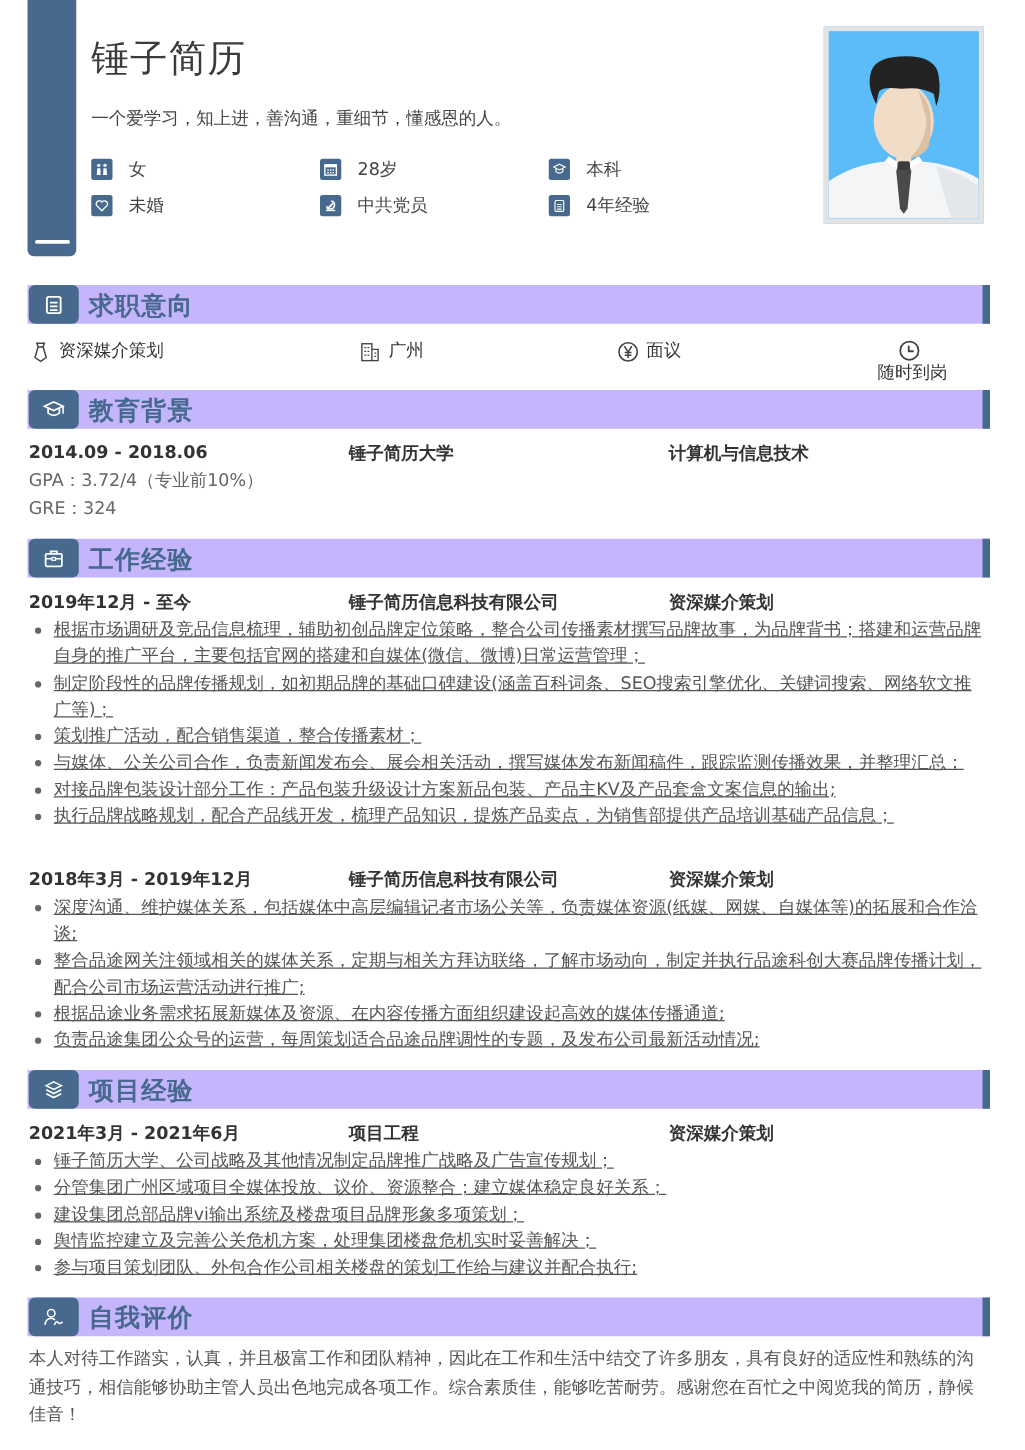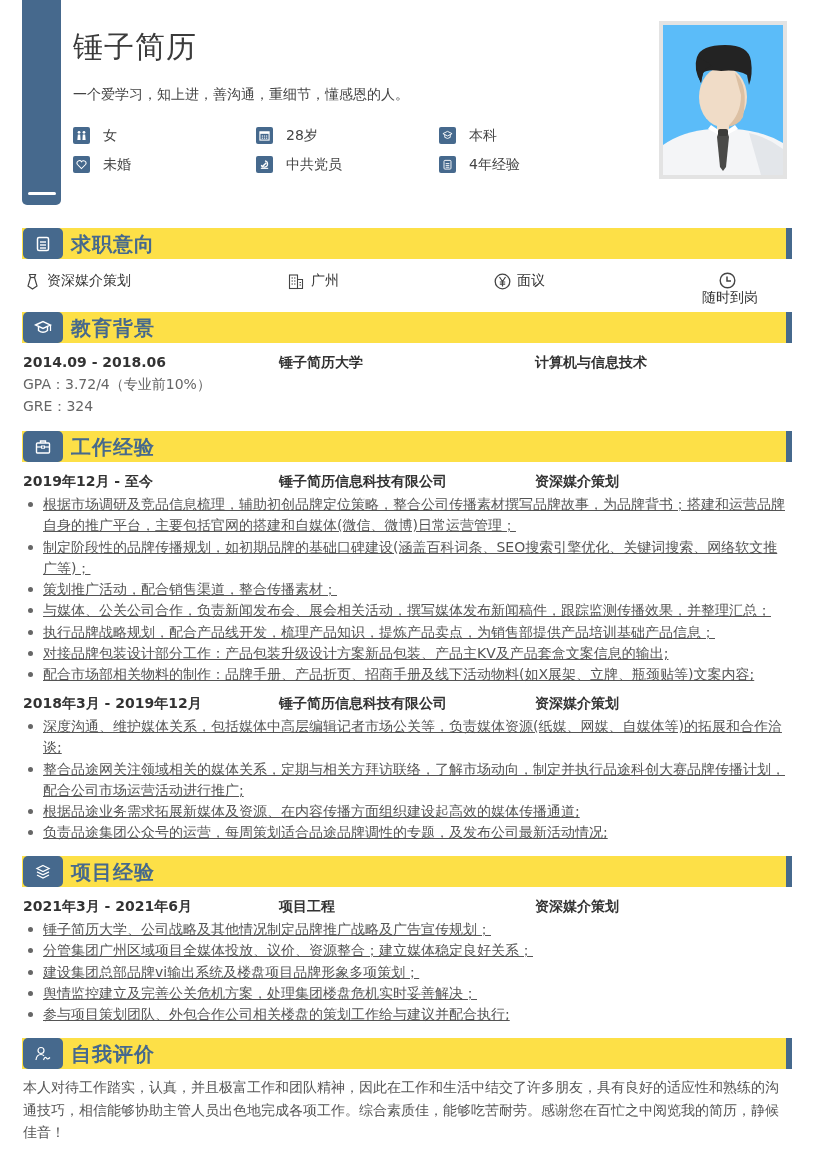--- a/index.html
+++ b/index.html
@@ -16,21 +16,21 @@
   .info { position: absolute; left: 73px; top: 121px; width: 560px; }
   .info-row { display: flex; height: 29px; align-items: center; }
   .info-cell { display: flex; align-items: center; width: 183px; font-size: 14px; color: #444; }
   .info-icon { width: 17px; height: 17px; background: #46698d; border-radius: 2px; margin-right: 13px; display: flex; align-items: center; justify-content: center; flex-shrink: 0; }
   .info-icon svg { width: 11px; height: 11px; }
 
   .photo { position: absolute; left: 659px; top: 21px; width: 128px; height: 158px; border: 4px solid #e3e3e3; background: #5bbcf9; overflow: hidden; }
   .photo svg { width: 100%; height: 100%; display: block; }
 
   
-  .section-head { position: absolute; left: 22px; width: 770px; height: 31px; background: #fde047; }
+  .section-head { position: absolute; left: 22px; width: 770px; height: 31px; background: #c4b5fd; }
   .section-head .accent { position: absolute; right: 0; top: 0; width: 6px; height: 100%; background: #46698d; }
   .section-head .icon-box { position: absolute; left: 1px; top: 0; width: 40px; height: 31px; background: #46698d; border-radius: 5px; display: flex; align-items: center; justify-content: center; }
   .section-head .icon-box svg { width: 18px; height: 18px; }
   .section-head .title { position: absolute; left: 49px; top: 3px; font-size: 20px; font-weight: bold; color: #46698d; letter-spacing: 1px; }
 
   .intent-row { position: absolute; left: 22px; top: 272px; width: 762px; height: 22px; font-size: 14px; color: #333; }
   .intent-item { position: absolute; top: 0; display: flex; align-items: center; }
   .intent-item svg { width: 17px; height: 17px; margin-right: 6px; }
 
   .entry-head { position: absolute; left: 23px; width: 760px; font-size: 14px; font-weight: bold; color: #333; height: 20px; }
@@ -220,23 +220,22 @@
 <div class="entry-head" style="top:473px;">
   <span style="left:0;">2019年12月 - 至今</span>
   <span style="left:256px;">锤子简历信息科技有限公司</span>
   <span style="left:512px;">资深媒介策划</span>
 </div>
 <ul class="bullets" style="top:494px;">
   <li>根据市场调研及竞品信息梳理，辅助初创品牌定位策略，整合公司传播素材撰写品牌故事，为品牌背书；搭建和运营品牌自身的推广平台，主要包括官网的搭建和自媒体(微信、微博)日常运营管理；</li>
   <li>制定阶段性的品牌传播规划，如初期品牌的基础口碑建设(涵盖百科词条、SEO搜索引擎优化、关键词搜索、网络软文推广等)；</li>
   <li>策划推广活动，配合销售渠道，整合传播素材；</li>
   <li>与媒体、公关公司合作，负责新闻发布会、展会相关活动，撰写媒体发布新闻稿件，跟踪监测传播效果，并整理汇总；</li>
+  <li>对接品牌包装设计部分工作：产品包装升级设计方案新品包装、产品主KV及产品套盒文案信息的输出;</li>
   <li>执行品牌战略规划，配合产品线开发，梳理产品知识，提炼产品卖点，为销售部提供产品培训基础产品信息；</li>
-  <li>对接品牌包装设计部分工作：产品包装升级设计方案新品包装、产品主KV及产品套盒文案信息的输出;</li>
-  <li>配合市场部相关物料的制作：品牌手册、产品折页、招商手册及线下活动物料(如X展架、立牌、瓶颈贴等)文案内容;</li>
 </ul>
 
 <div class="entry-head" style="top:695px;">
   <span style="left:0;">2018年3月 - 2019年12月</span>
   <span style="left:256px;">锤子简历信息科技有限公司</span>
   <span style="left:512px;">资深媒介策划</span>
 </div>
 <ul class="bullets" style="top:716px;">
   <li>深度沟通、维护媒体关系，包括媒体中高层编辑记者市场公关等，负责媒体资源(纸媒、网媒、自媒体等)的拓展和合作洽谈;</li>
   <li>整合品途网关注领域相关的媒体关系，定期与相关方拜访联络，了解市场动向，制定并执行品途科创大赛品牌传播计划，配合公司市场运营活动进行推广;</li>

